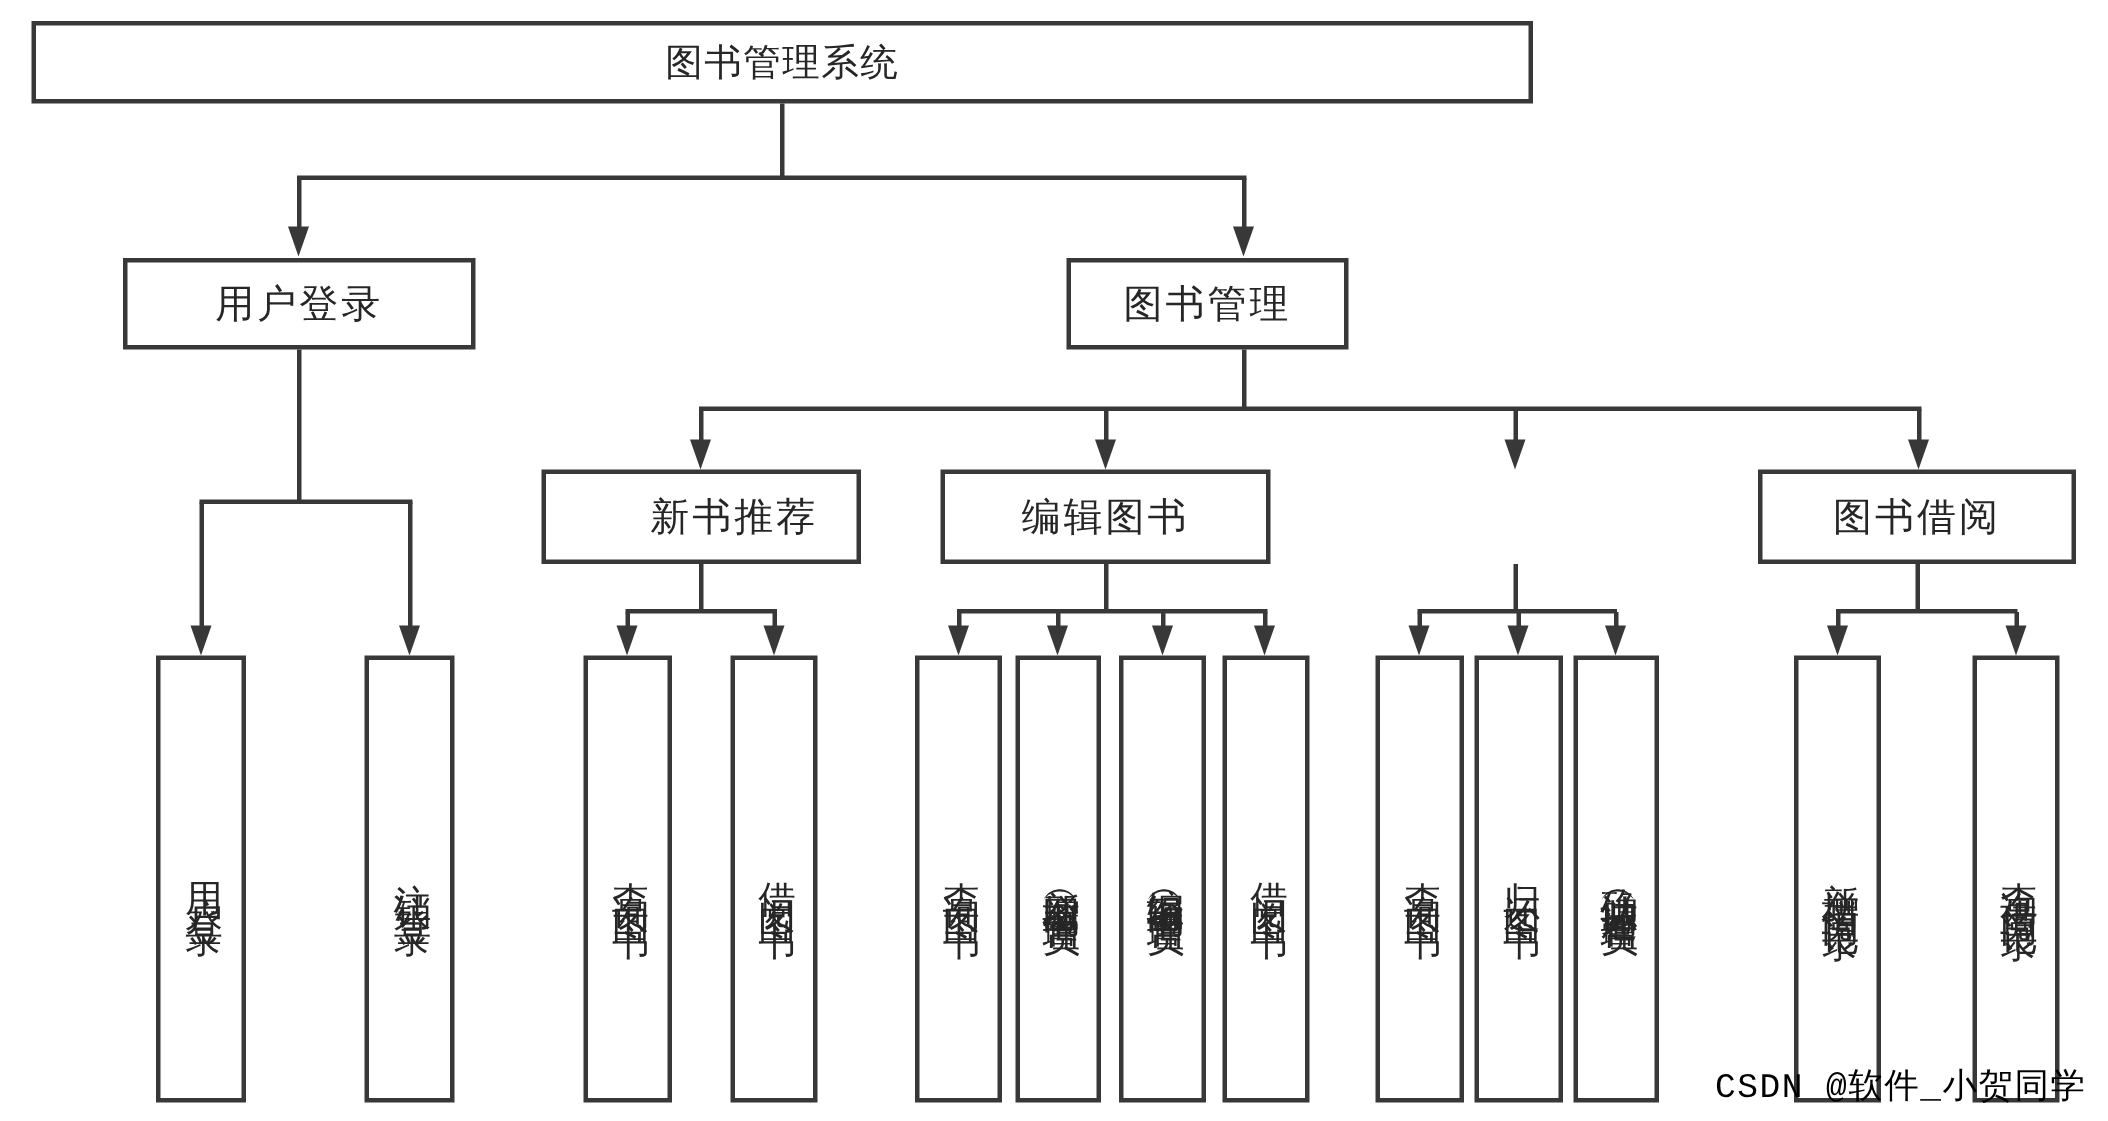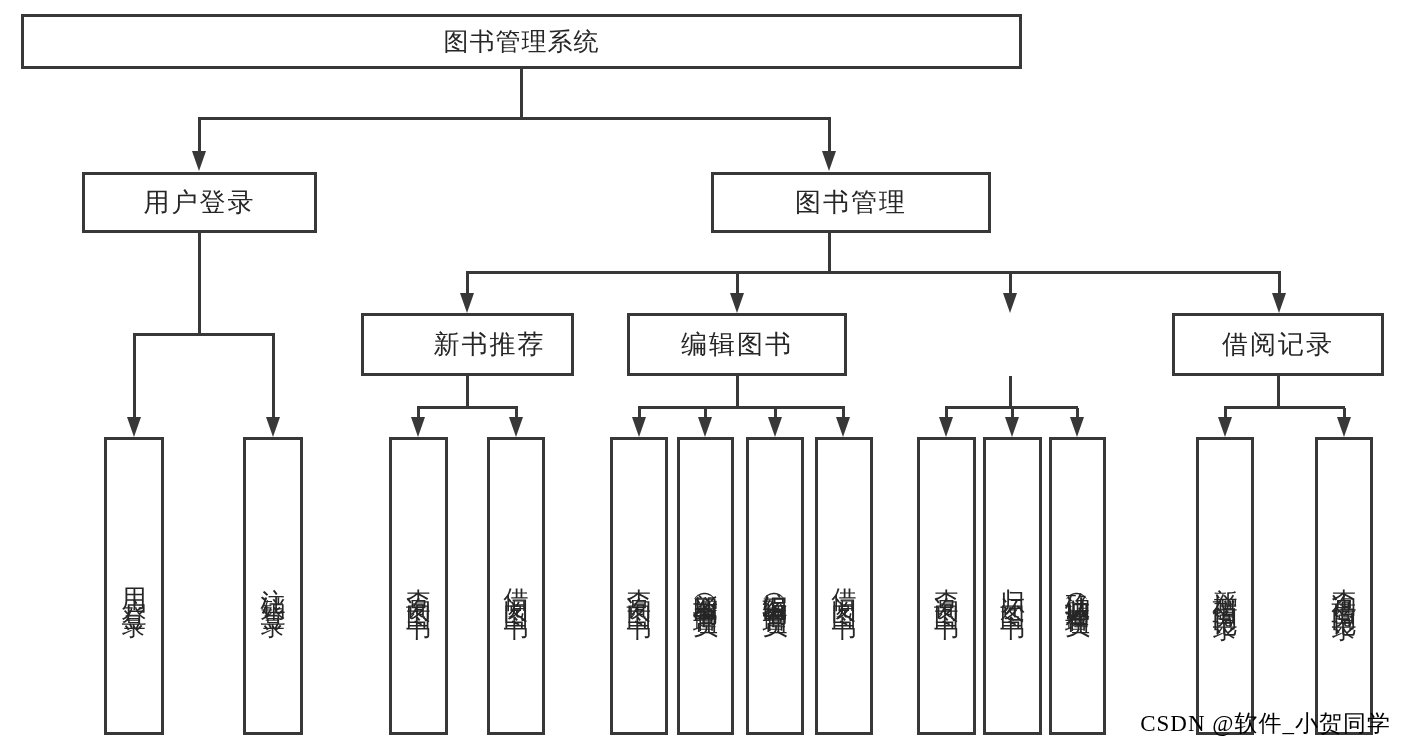--- a/index.html
+++ b/index.html
@@ -1,18 +1,18 @@
 <!DOCTYPE html>
 <html><head>
 <meta charset="utf-8">
 <style>
   html,body{margin:0;padding:0;background:#ffffff;}
   .stage{
     position:relative;width:1405px;height:747px;background:#ffffff;
-    font-family:Liberation Serif, serif;color:#262626;overflow:hidden;
+    font-family:Liberation Mono, monospace;color:#262626;overflow:hidden;
   }
   .box{
     position:absolute;box-sizing:border-box;border:3px solid #383838;background:#ffffff;
     display:flex;align-items:center;justify-content:center;text-align:center;
   }
   .hbox{font-size:26px;letter-spacing:2px;}
   .rootbox{font-size:25px;letter-spacing:1px;}
   .vbox{writing-mode:vertical-rl;text-orientation:mixed;font-size:25px;}
   .roomy{letter-spacing:9px;}
   .mid{letter-spacing:6px;}
@@ -29,25 +29,25 @@
   }
 </style>
 </head>
 <body>
 
 <div class="stage">
 
   <div class="box hbox rootbox" style="left:21px;top:14px;width:1001px;height:55px;">图书管理系统</div>
 
   <div class="box hbox" style="left:82px;top:172px;width:235px;height:61px;">用户登录</div>
-  <div class="box hbox" style="left:711px;top:172px;width:280px;height:61px;">图书管理</div>
+  <div class="box hbox" style="left:711px;top:172px;width:188px;height:61px;">图书管理</div>
 
   <div class="box hbox" style="left:361px;top:313px;width:213px;height:63px;padding-left:44px;">新书推荐</div>
   <div class="box hbox" style="left:627px;top:313px;width:220px;height:63px;">编辑图书</div>
-  <div class="box hbox" style="left:1172px;top:313px;width:212px;height:63px;">借阅记录</div>
+  <div class="box hbox" style="left:1172px;top:313px;width:212px;height:63px;">图书借阅</div>
 
   <div class="box vbox roomy" style="left:104px;top:437px;width:60px;height:298px;">用户登录</div>
   <div class="box vbox roomy" style="left:243px;top:437px;width:60px;height:298px;">注销登录</div>
 
   <div class="box vbox roomy" style="left:389px;top:437px;width:59px;height:298px;">查询图书</div>
   <div class="box vbox roomy" style="left:487px;top:437px;width:58px;height:298px;">借阅图书</div>
 
   <div class="box vbox roomy" style="left:610px;top:437px;width:58px;height:298px;">查询图书</div>
   <div class="box vbox dense" style="left:677px;top:437px;width:57px;height:298px;">新增图书（管理员）</div>
   <div class="box vbox dense" style="left:746px;top:437px;width:58px;height:298px;">编辑图书（管理员）</div>

